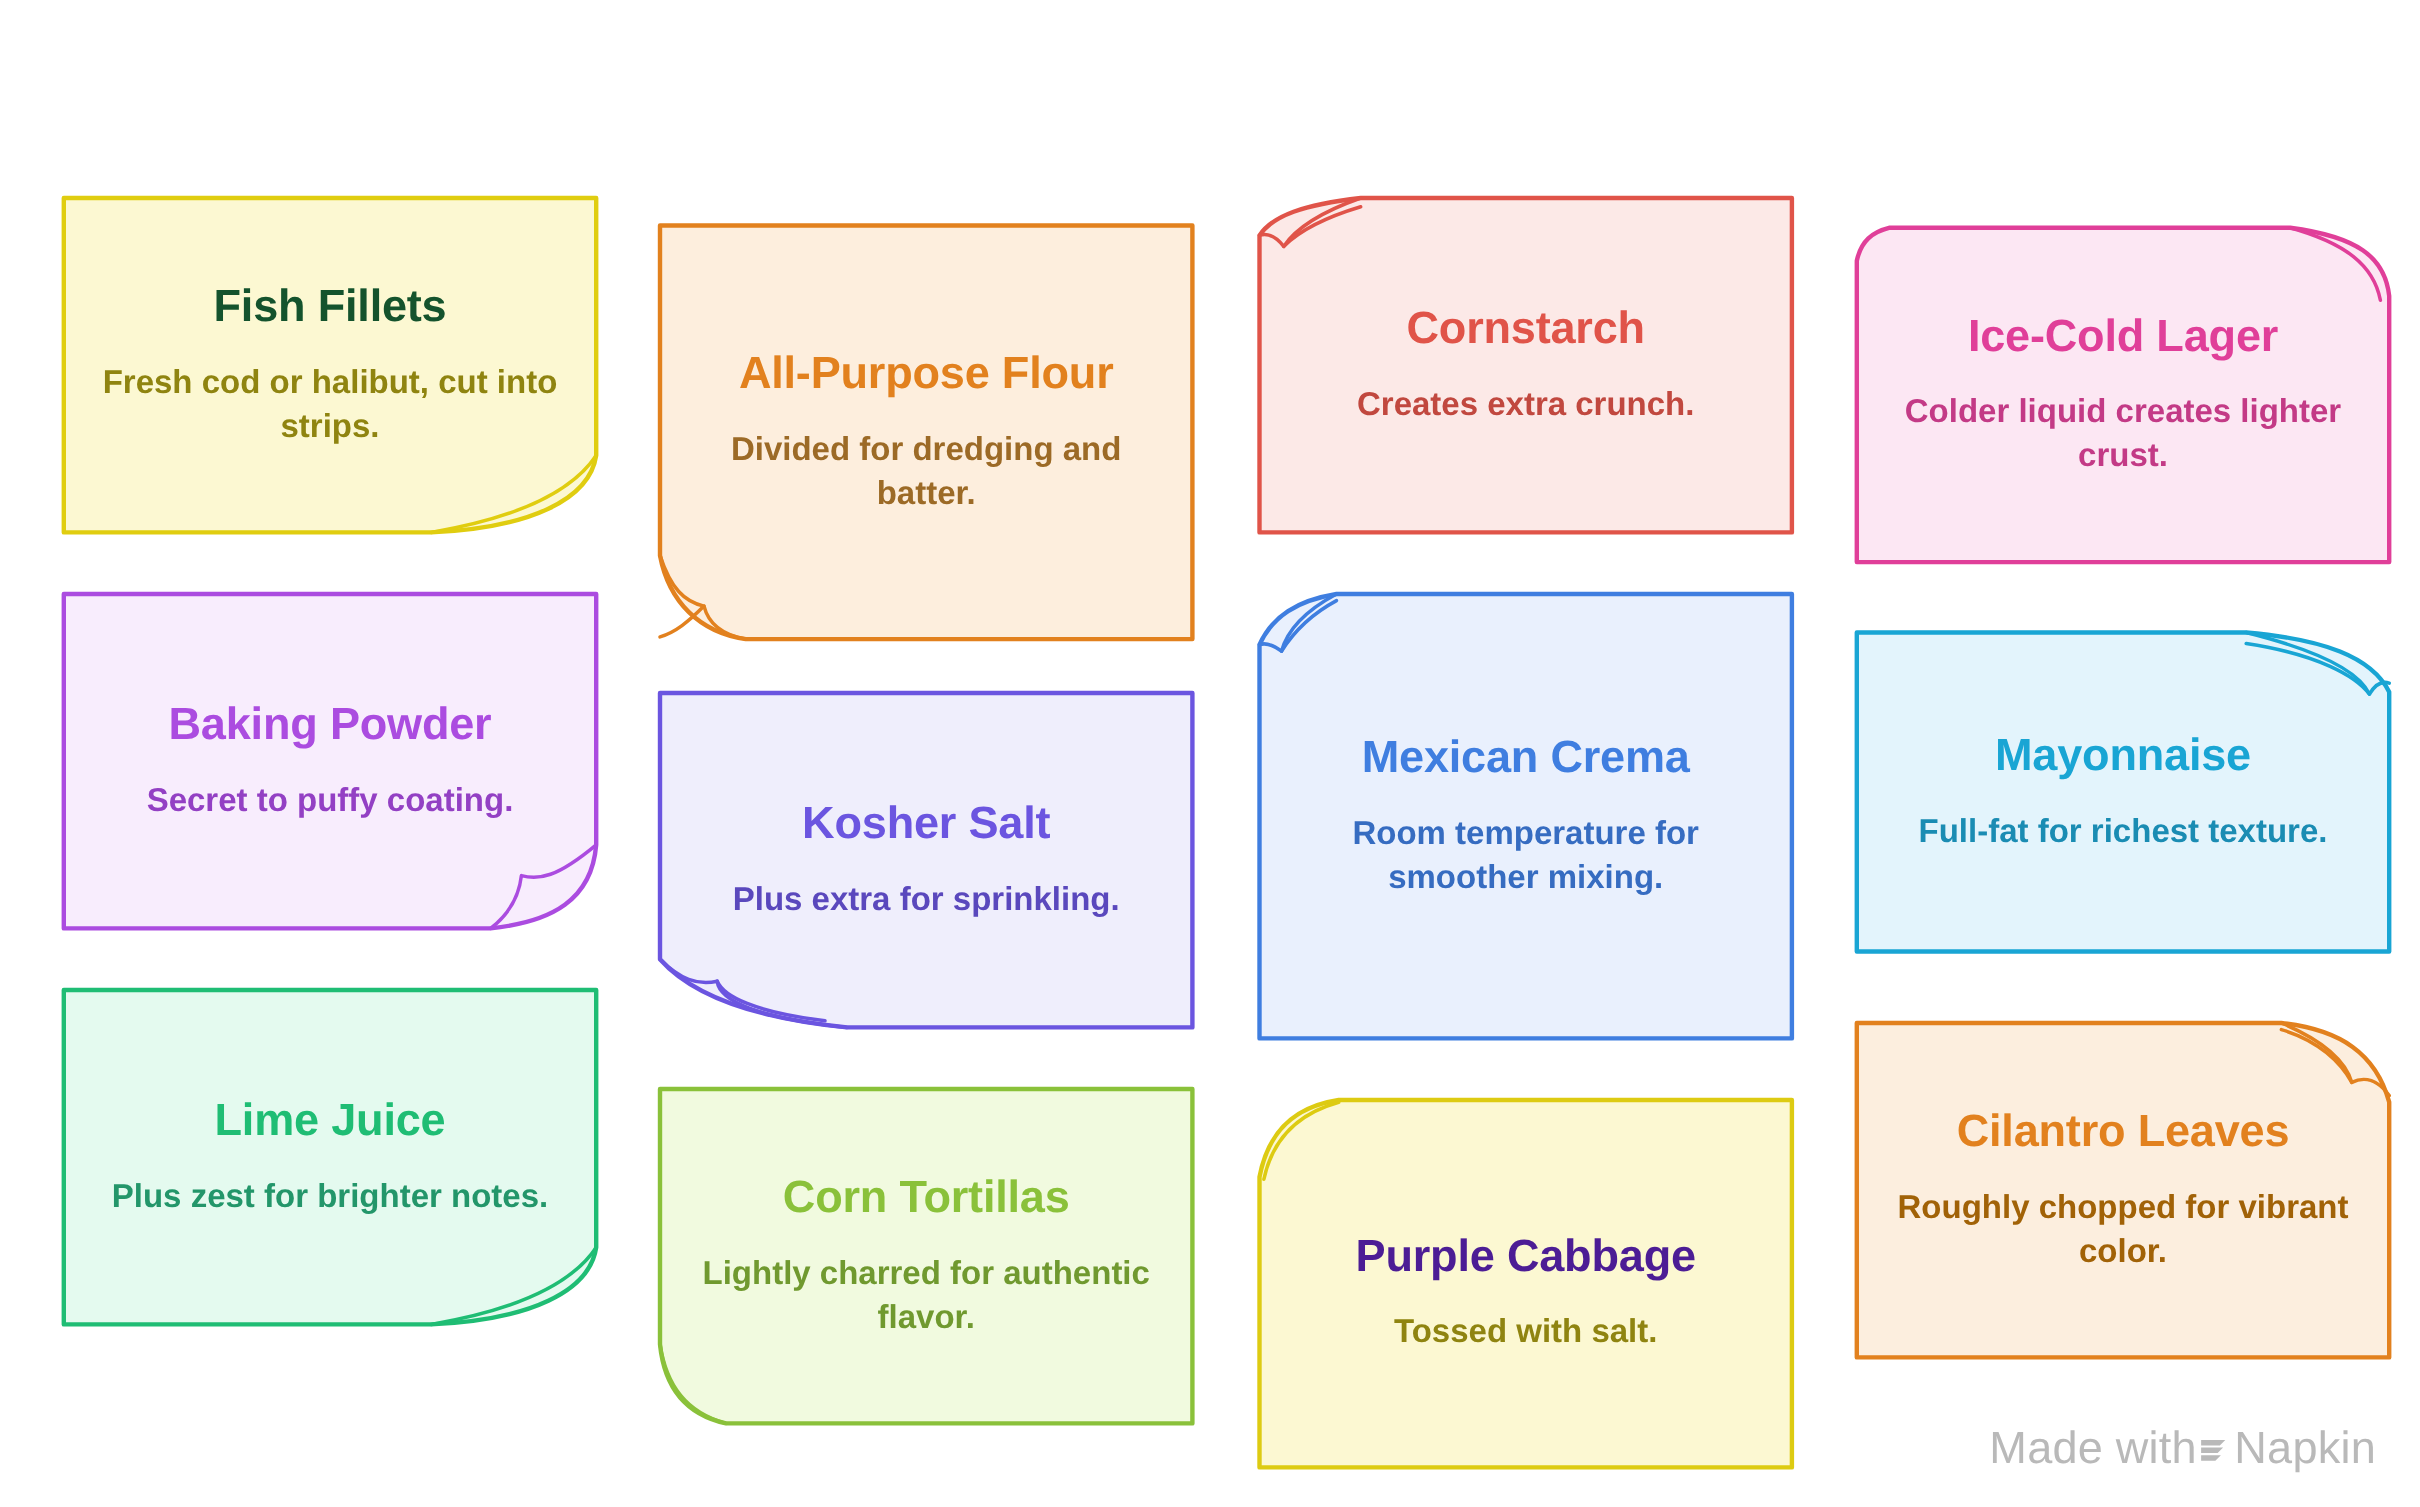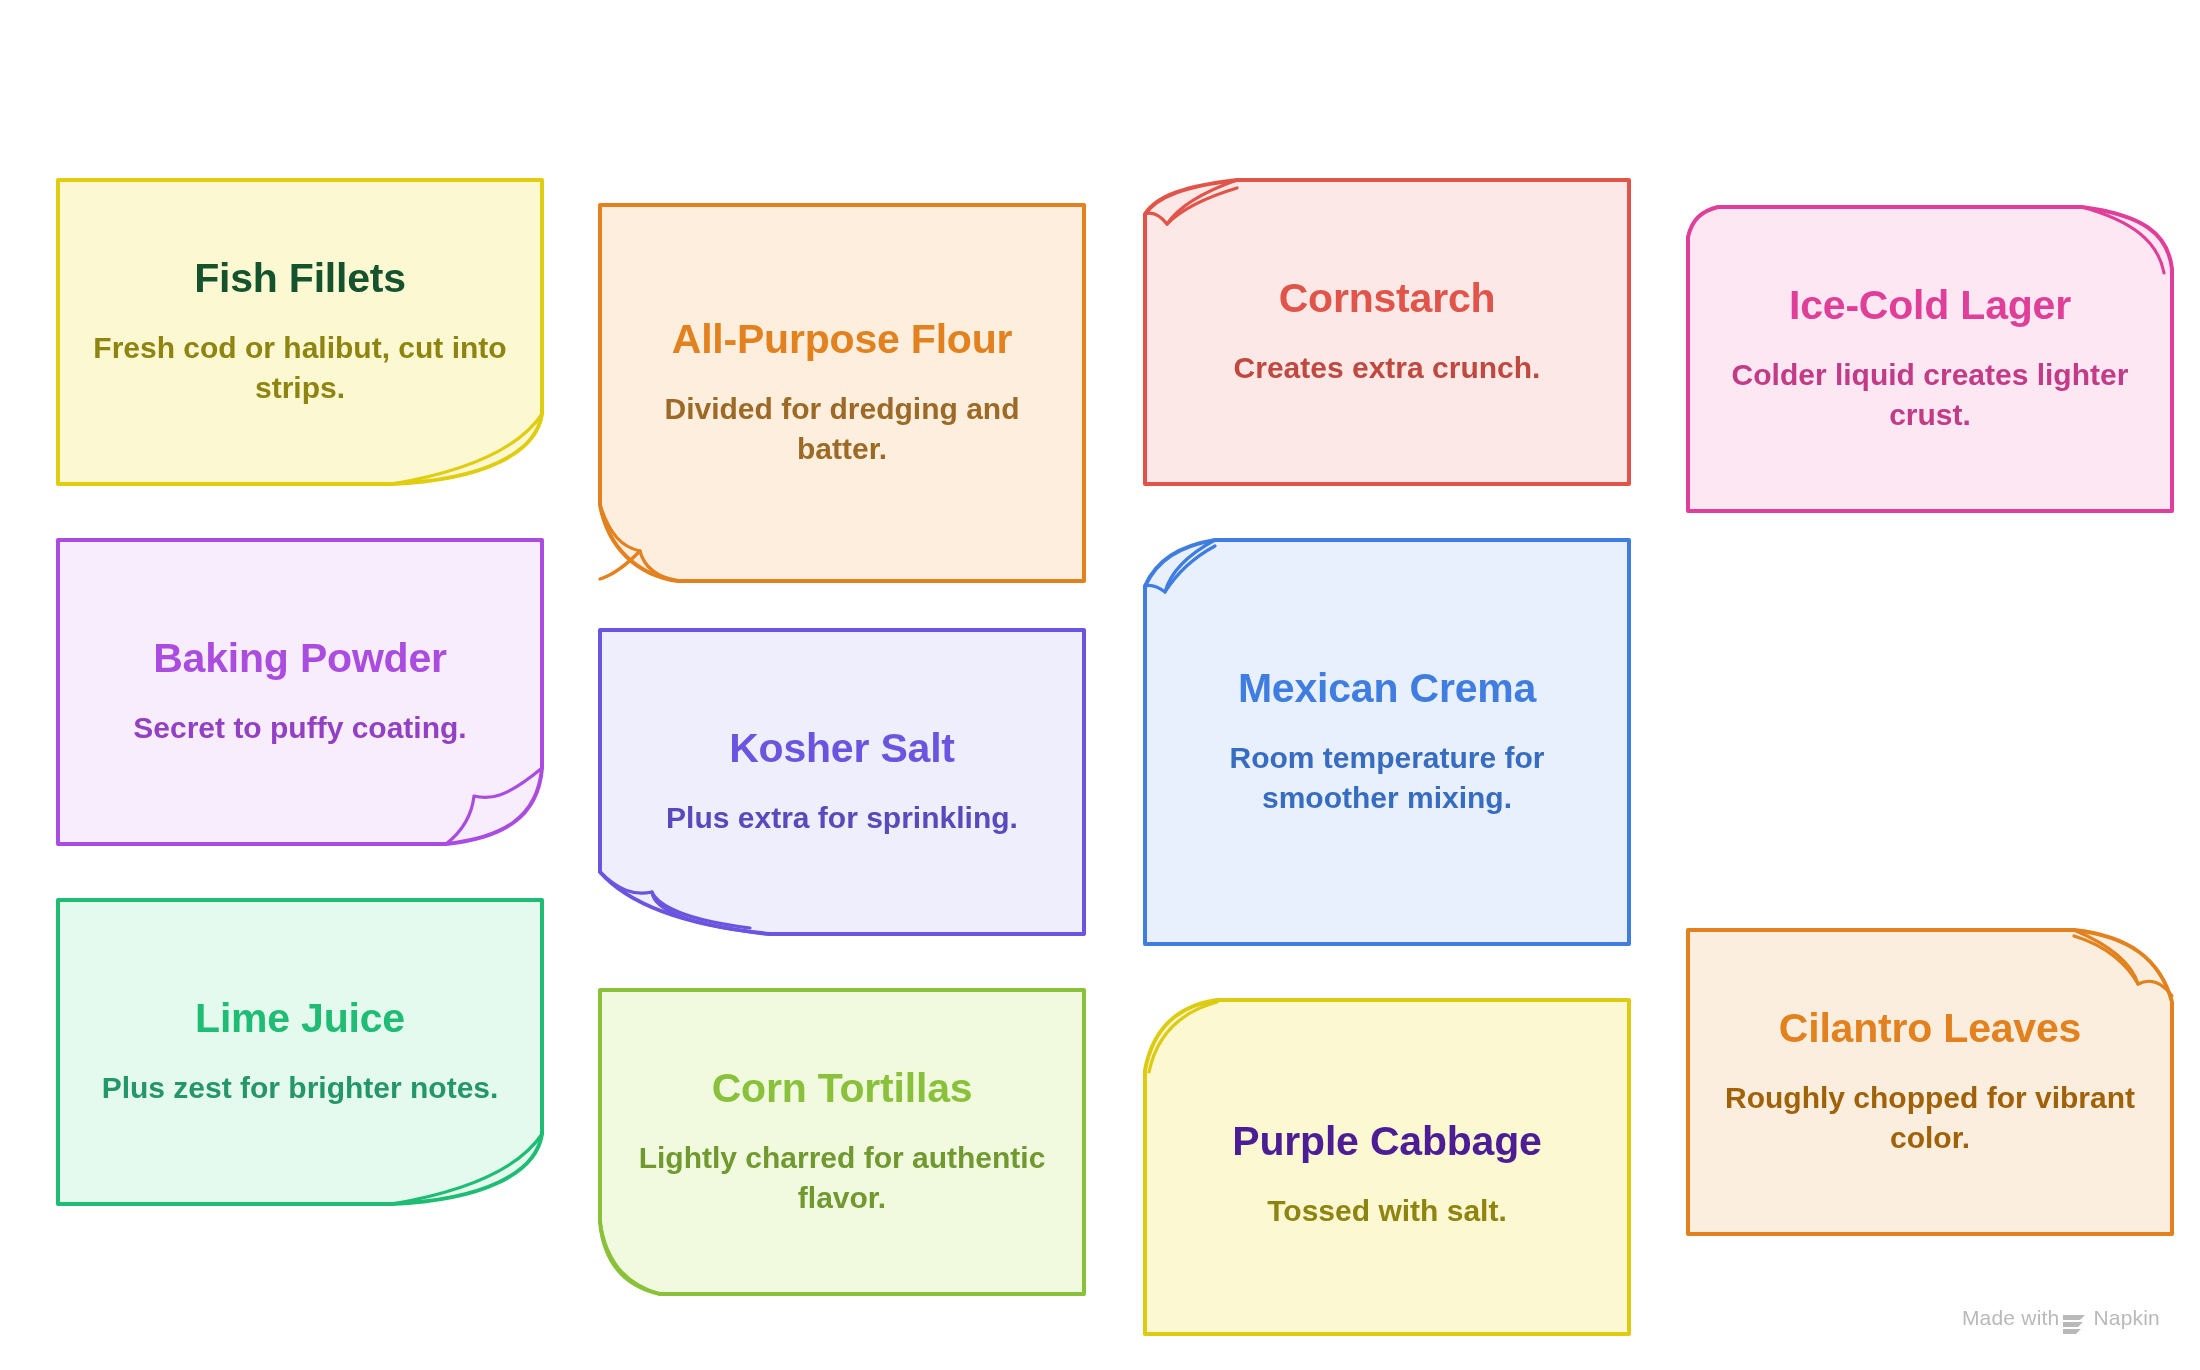--- a/index.html
+++ b/index.html
@@ -65,23 +65,23 @@
     line-height: 1.32;
     margin: 0;
   }
 
   
   #watermark {
     position: absolute;
     right: 40px;
     bottom: 30px;
     display: flex;
-    align-items: flex-start;
+    align-items: center;
     color: #b9b9b9;
-    font-size: 21px;
+    font-size: 41px;
     letter-spacing: 0.2px;
     z-index: 50;
   }
   #watermark .wm-text { white-space: nowrap; }
   #wm-logo { display: block; }
 </style>
 </head>
 <body>
 
 <div id="board">
@@ -150,20 +150,31 @@
     </div>
     <div class="card" style="left: 1145px; top: 540px; width: 484px; height: 404px;">
       <svg class="card-svg" viewBox="0 0 484 404" preserveAspectRatio="none">
         <path d="M70,0 C34,6 12,20 0,46 L0,404 L484,404 L484,0 Z" fill="#e9f0fd" stroke="#3f7ee0" stroke-width="4" stroke-linejoin="round"></path>
         <path d="M70,0 C44,14 26,30 20,52 C12,46 6,44 0,46" fill="none" stroke="#3f7ee0" stroke-width="3.2" stroke-linecap="round" stroke-linejoin="round"></path>
         <path d="M20,52 C30,36 44,20 70,6" fill="none" stroke="#3f7ee0" stroke-width="3.2" stroke-linecap="round" stroke-linejoin="round"></path>
       </svg>
       <div class="card-inner">
         <div class="card-title" style="color: rgb(63, 126, 224);">Mexican Crema</div>
         <div class="card-desc" style="color: rgb(54, 108, 193);">Room temperature for smoother mixing.</div>
+      </div>
+    </div>
+    <div class="card" style="left: 1688px; top: 575px; width: 484px; height: 290px;">
+      <svg class="card-svg" viewBox="0 0 484 290" preserveAspectRatio="none">
+        <path d="M0,0 L354,0 C424,6 468,22 484,54 L484,290 L0,290 Z" fill="#e3f4fc" stroke="#19a5d4" stroke-width="4" stroke-linejoin="round"></path>
+        <path d="M354,0 C418,16 456,34 466,56 C472,46 478,44 484,46" fill="none" stroke="#19a5d4" stroke-width="3.2" stroke-linecap="round" stroke-linejoin="round"></path>
+        <path d="M466,56 C454,40 420,20 354,10" fill="none" stroke="#19a5d4" stroke-width="3.2" stroke-linecap="round" stroke-linejoin="round"></path>
+      </svg>
+      <div class="card-inner">
+        <div class="card-title" style="color: rgb(25, 165, 212);">Mayonnaise</div>
+        <div class="card-desc" style="color: rgb(26, 140, 179);">Full-fat for richest texture.</div>
       </div>
     </div>
     <div class="card" style="left: 58px; top: 900px; width: 484px; height: 304px;">
       <svg class="card-svg" viewBox="0 0 484 304" preserveAspectRatio="none">
         <path d="M0,0 L484,0 L484,234 C478,274 424,300 334,304 L0,304 Z" fill="#e4faef" stroke="#1fbd74" stroke-width="4" stroke-linejoin="round"></path>
         <path d="M334,304 C404,292 460,270 484,234" fill="none" stroke="#1fbd74" stroke-width="3.2" stroke-linecap="round" stroke-linejoin="round"></path>
       </svg>
       <div class="card-inner">
         <div class="card-title" style="color: rgb(31, 189, 116);">Lime Juice</div>
         <div class="card-desc" style="color: rgb(35, 150, 106);">Plus zest for brighter notes.</div>

